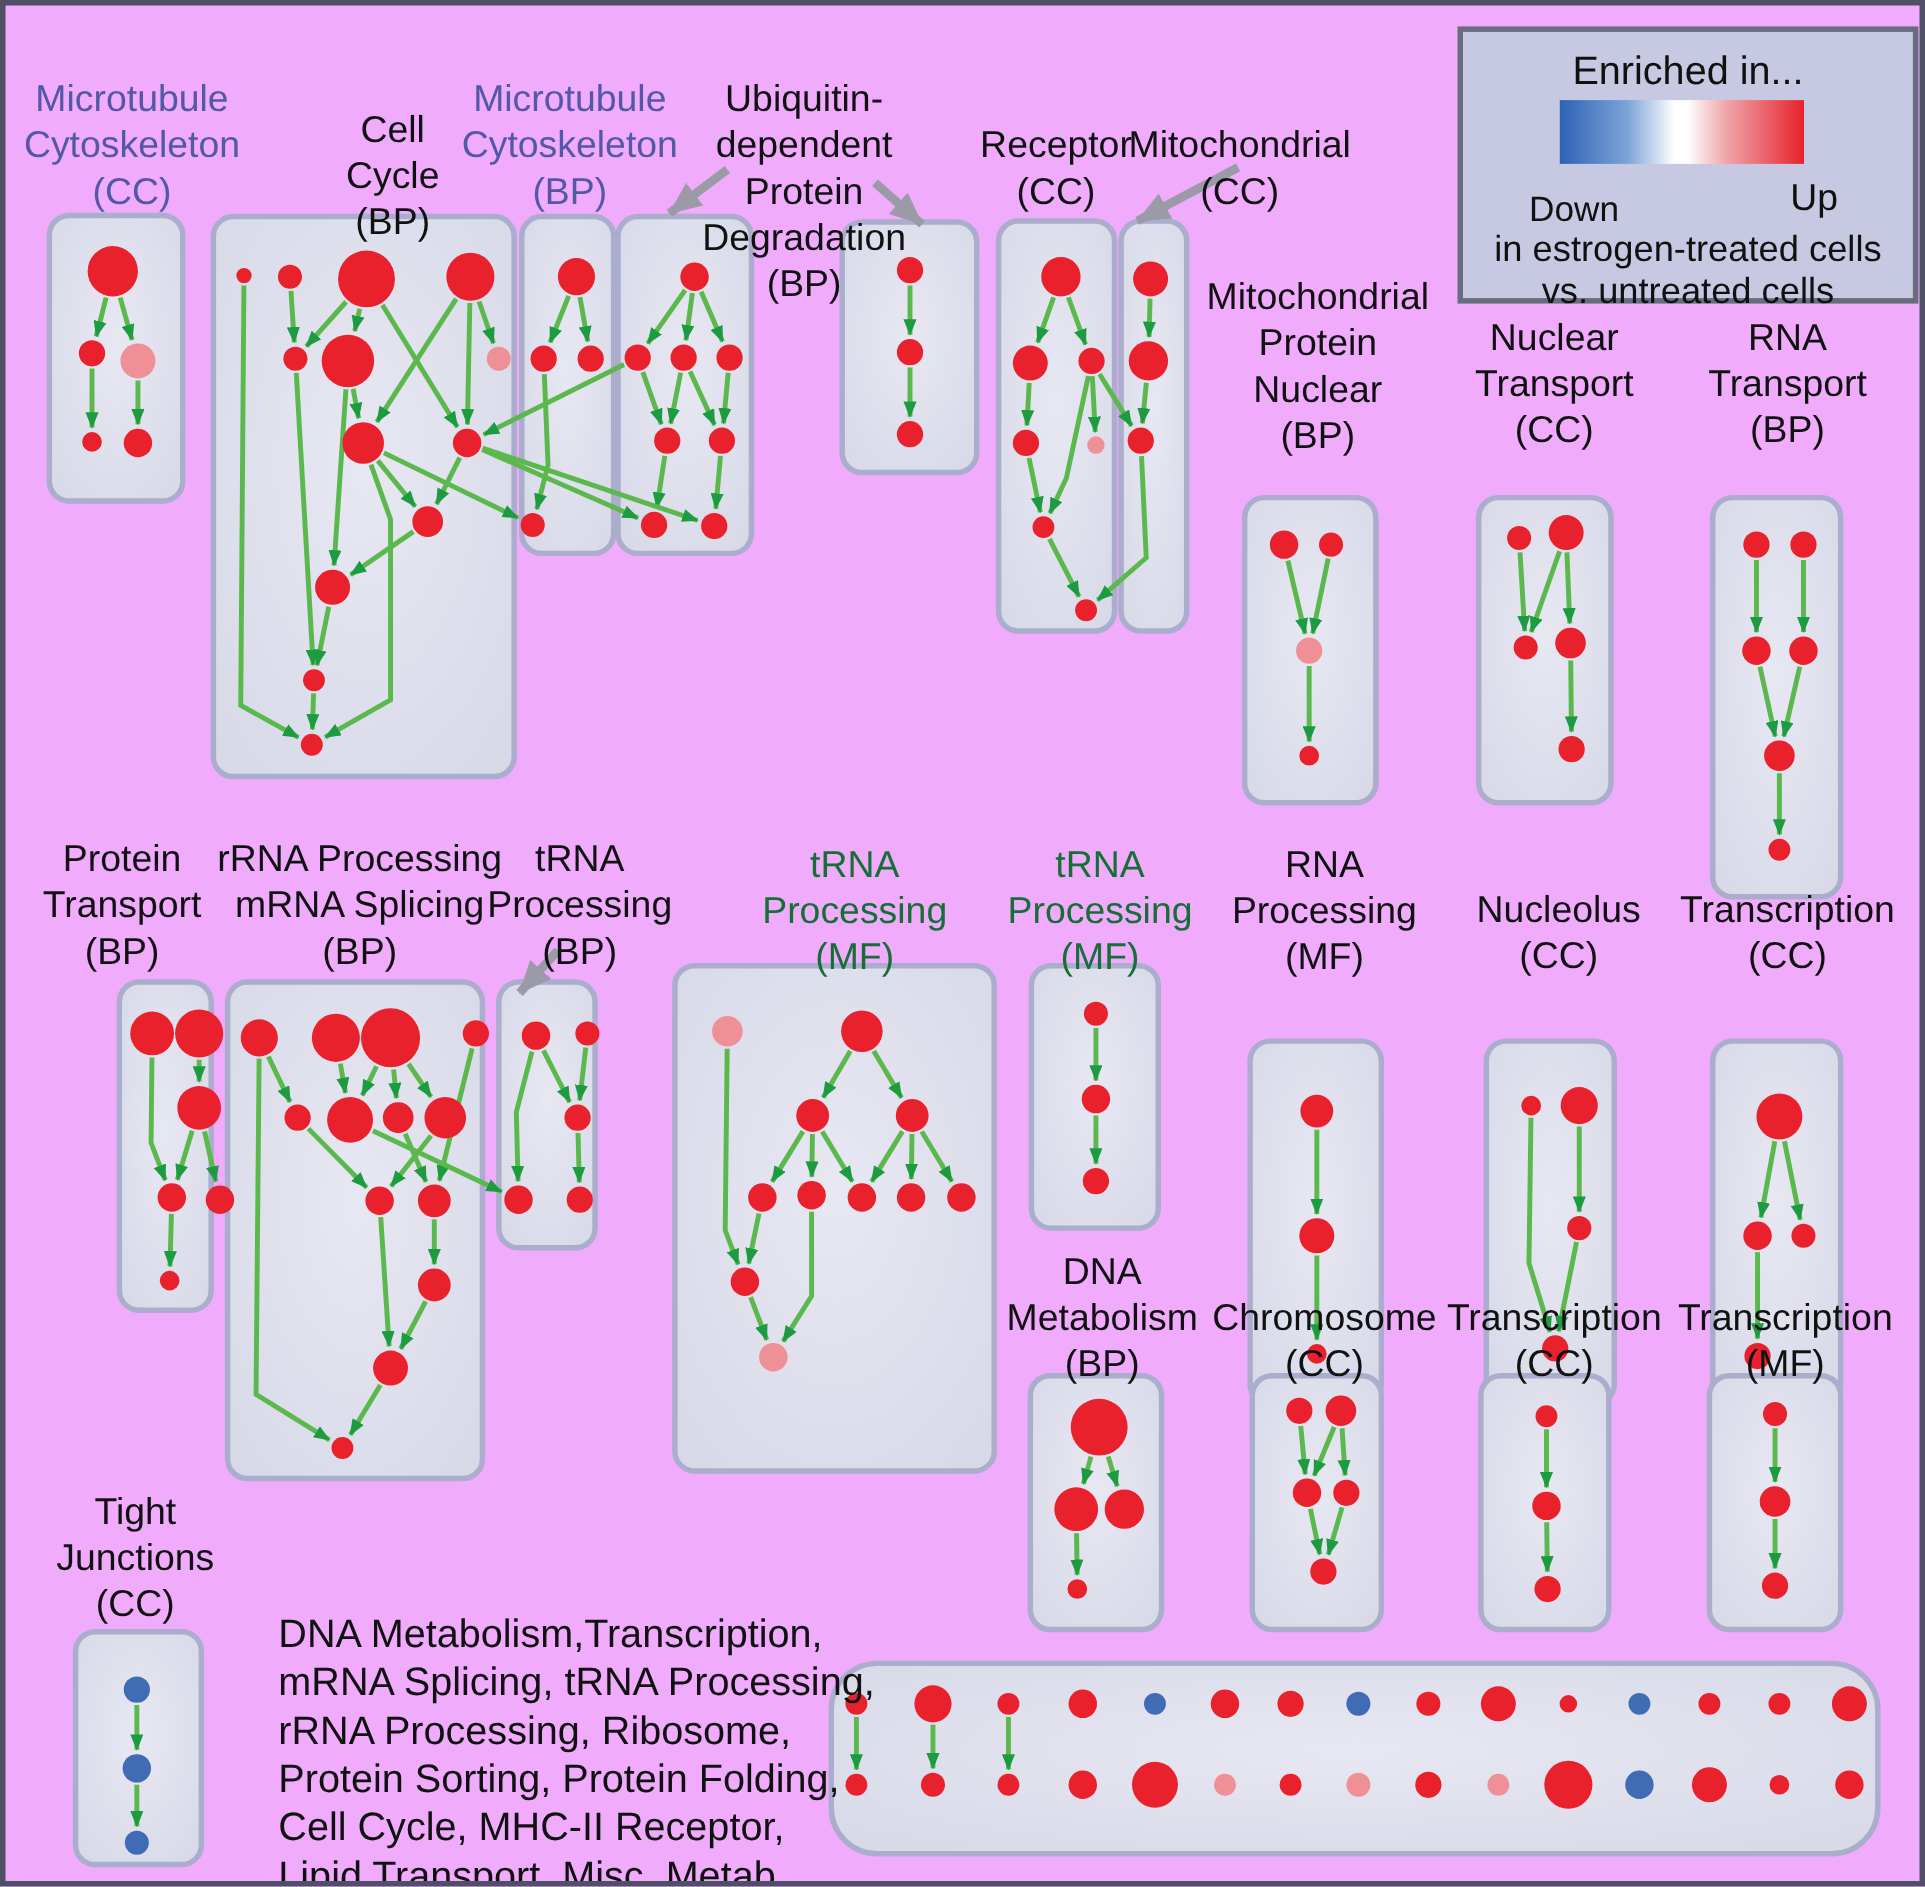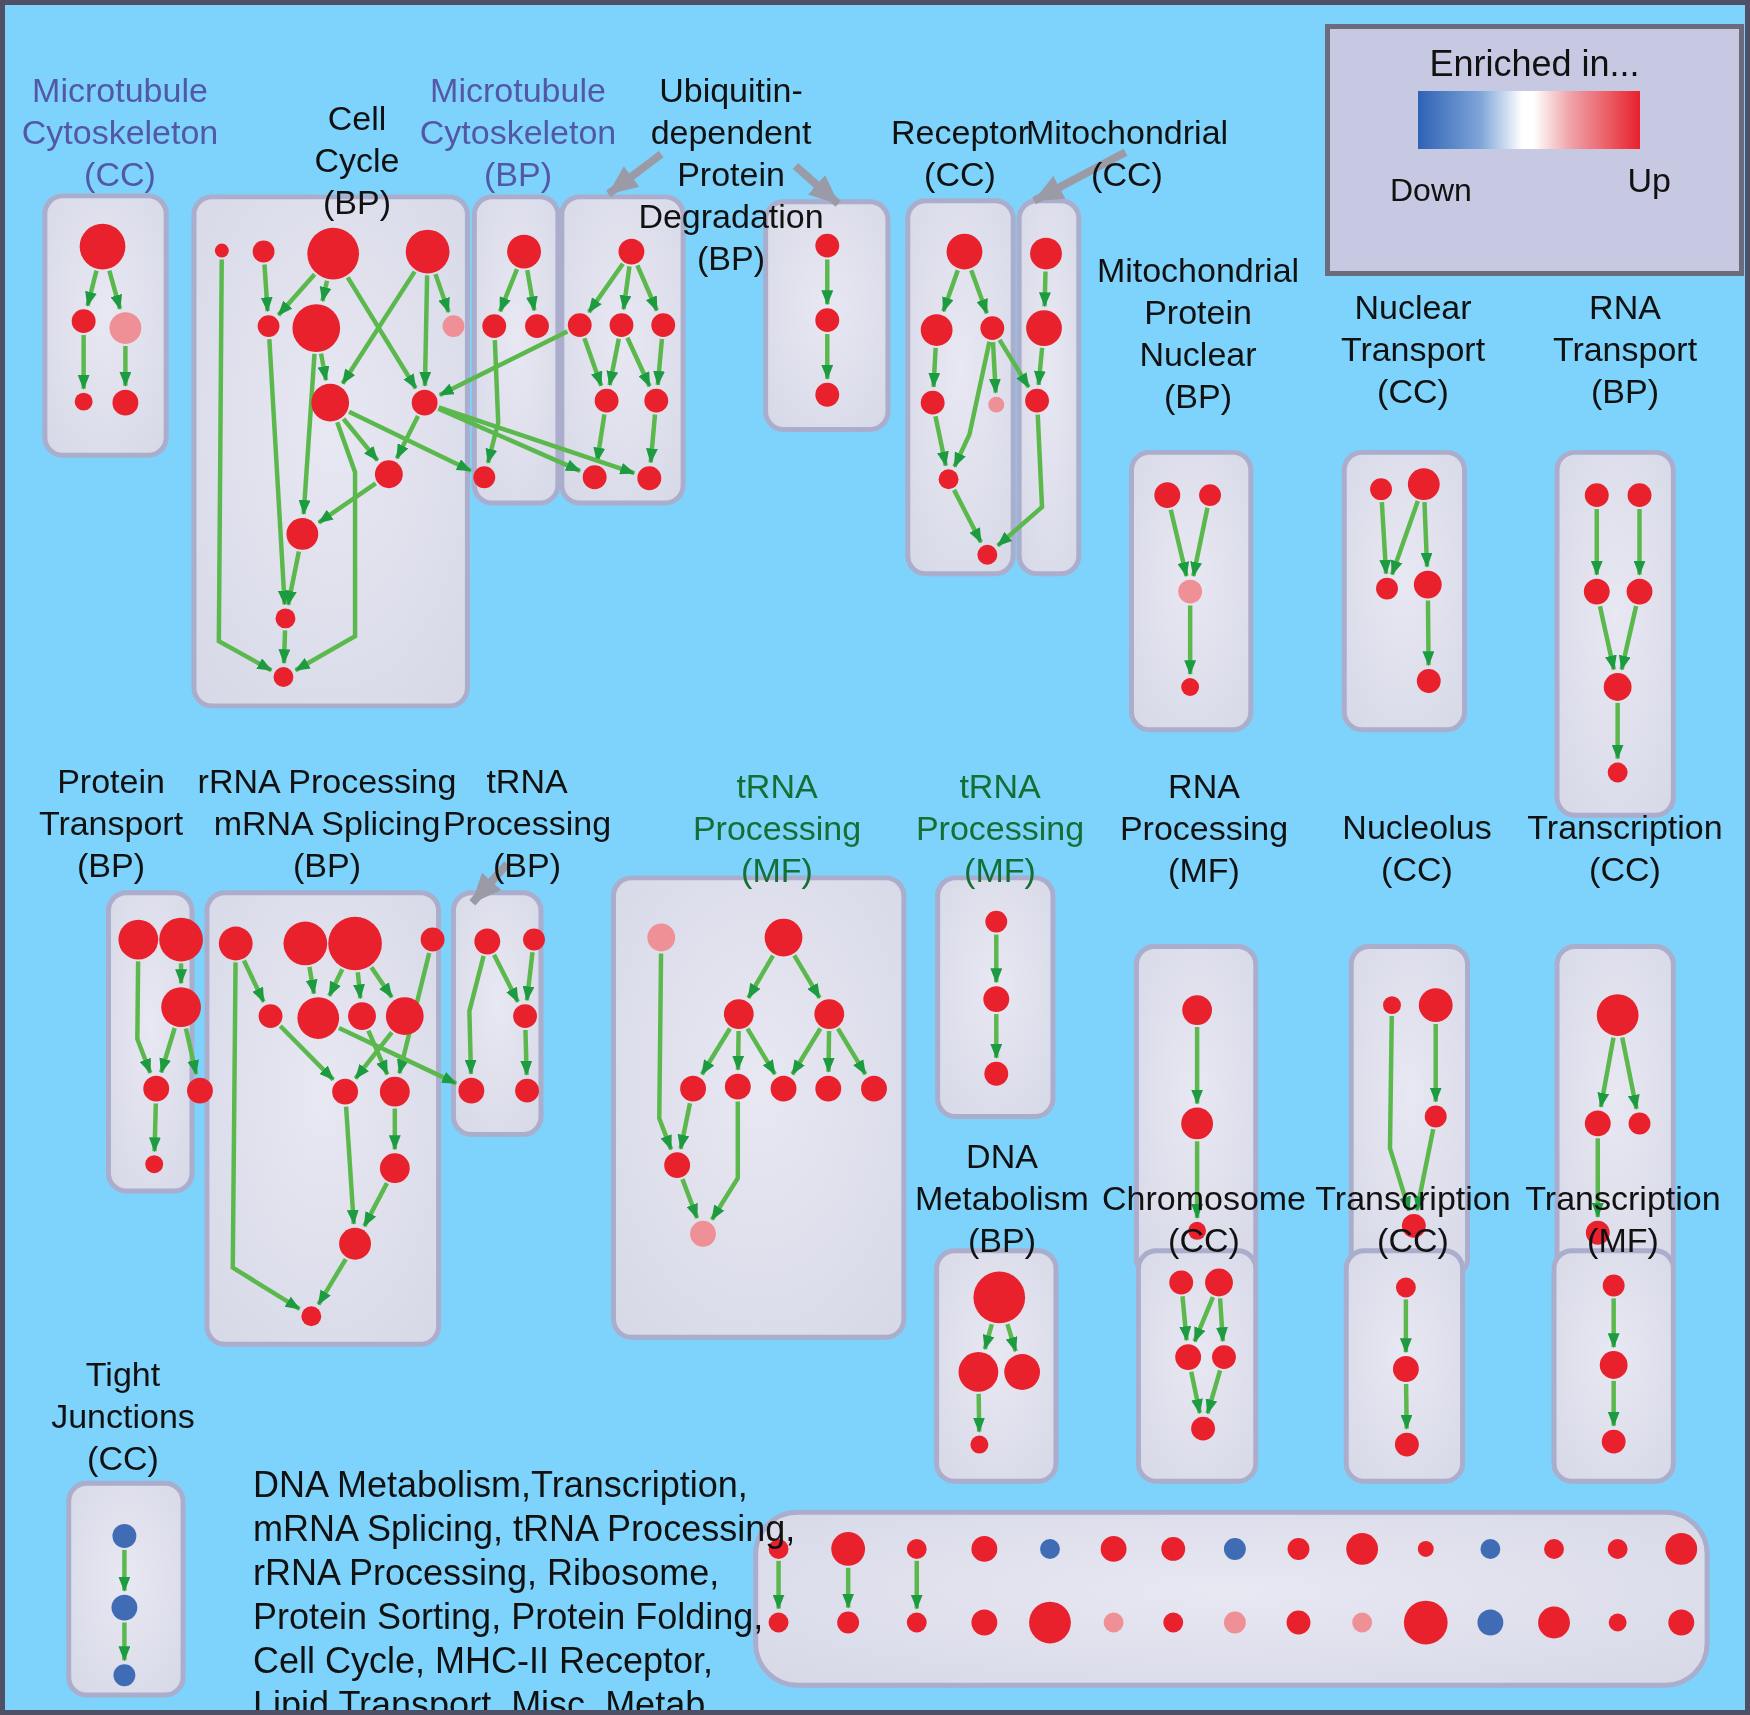--- a/index.html
+++ b/index.html
@@ -1,18 +1,18 @@
 <!DOCTYPE html>
 <html><head>
 <meta charset="utf-8">
 <style>
   html,body{margin:0;padding:0;background:#9a9ab0;}
   #figure{
     position:relative; width:1750px; height:1715px;
-    background:#7dd3fc; border:5px solid #4f5066; box-sizing:border-box;
+    background:#f0abfc; border:5px solid #4f5066; box-sizing:border-box;
     overflow:hidden; font-family:"Liberation Sans",sans-serif;
   }
   #net{position:absolute;left:0;top:0;width:1740px;height:1705px;}
   #labels-layer{position:absolute;left:0;top:0;width:100%;height:100%;pointer-events:none;}
   .group-label{
     position:absolute; transform:translateX(-50%);
     text-align:center; font-size:34px; line-height:42px;
     white-space:pre-line; color:#111;
   }
   #legend{
@@ -430,20 +430,22 @@
       <div class="group-label" style="left: 118px; top: 1348px; color: rgb(17, 17, 17);">Tight
 Junctions
 (CC)</div>
     </div>
 
   <div id="legend">
     <div id="legend-title">Enriched in...</div>
     <div id="legend-bar"></div>
     <div id="legend-down">Down</div>
     <div id="legend-up">Up</div>
+    <div id="legend-sub">in estrogen-treated cells
+vs. untreated cells</div>
   </div>
 
   <div id="misc-text">DNA Metabolism,Transcription,
 mRNA Splicing, tRNA Processing,
 rRNA Processing, Ribosome,
 Protein Sorting, Protein Folding,
 Cell Cycle, MHC-II Receptor,
 Lipid Transport, Misc. Metab.</div>
 </div>
 

